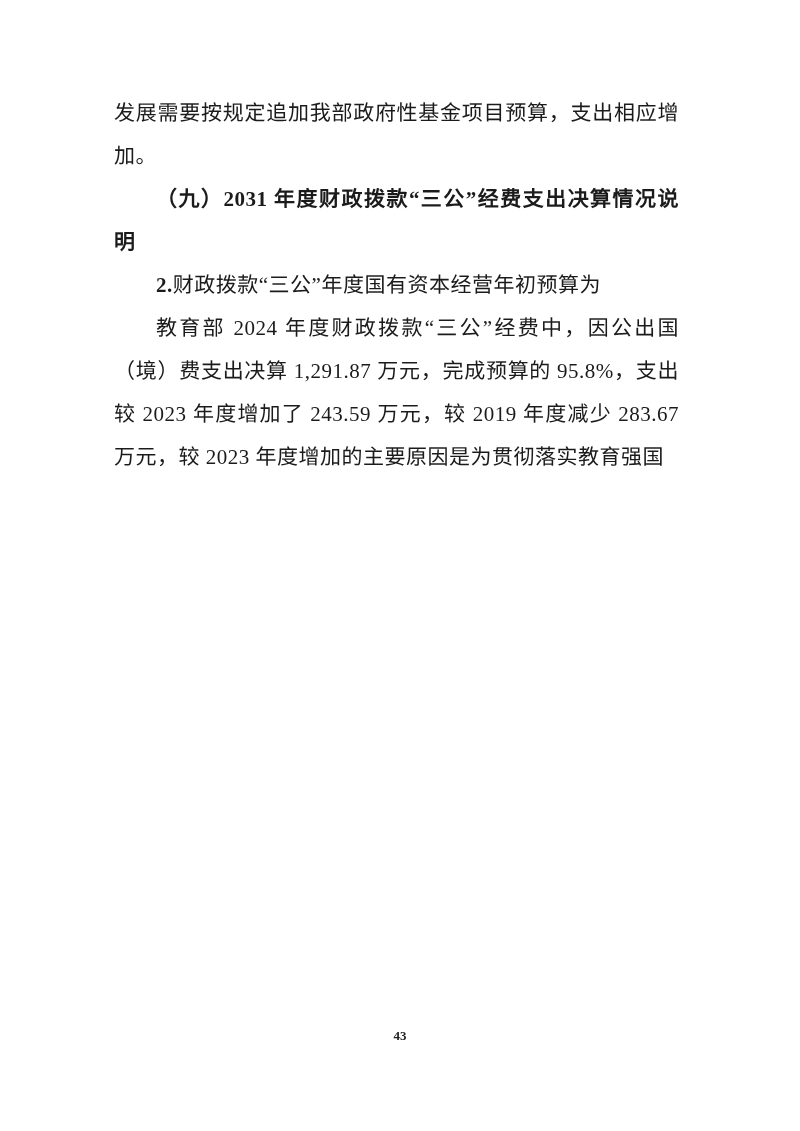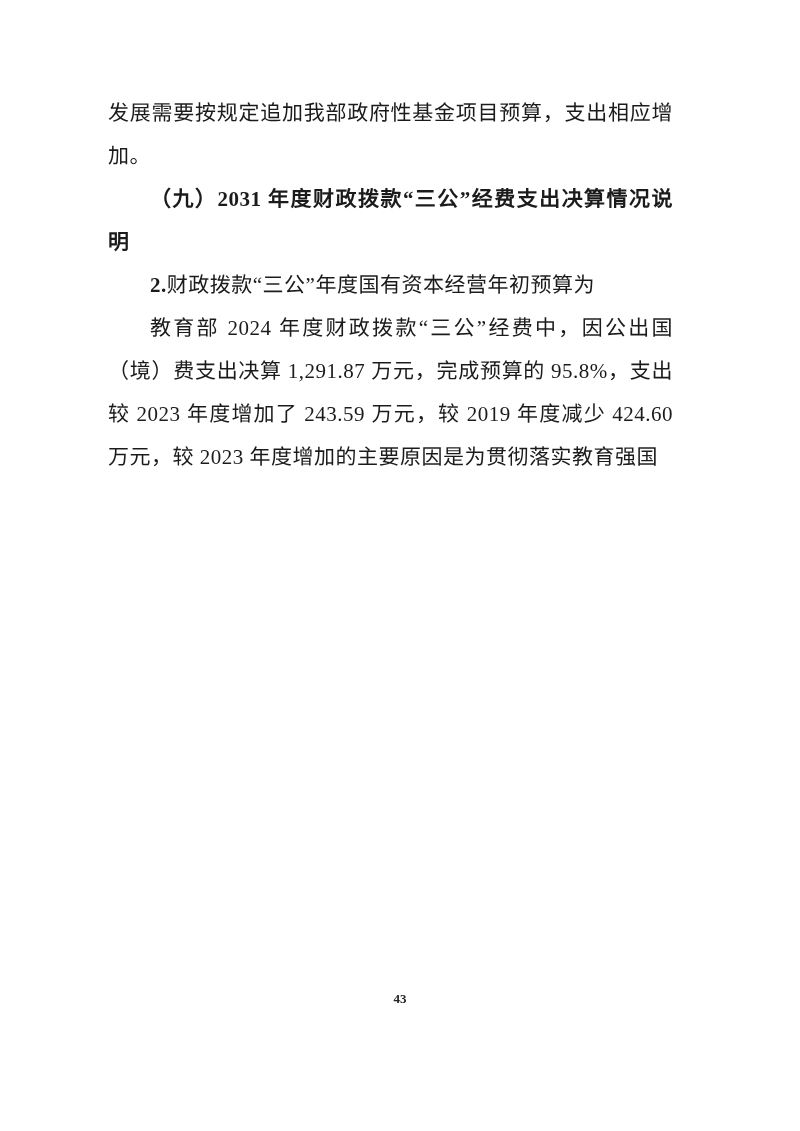--- a/index.html
+++ b/index.html
@@ -15,21 +15,21 @@
     overflow: hidden;
   }
   .page {
     position: absolute;
     inset: 0;
     background: #ffffff;
     color: #1b1b1b;
   }
   .content {
     position: absolute;
-    left: 108px;
+    left: 114px;
     top: 92px;
     width: 565px;
     font-size: 21px;
     line-height: 43px;
     letter-spacing: 0.5px;
     text-align: justify;
   }
   .content p {
     margin: 0;
     padding: 0;
@@ -42,21 +42,21 @@
     text-indent: 2em;
   }
   .subheading {
     text-indent: 2em;
   }
   .num {
     font-weight: bold;
   }
   .pageno {
     position: absolute;
-    top: 991px;
+    top: 1028px;
     left: 0;
     width: 800px;
     text-align: center;
     font-size: 13px;
     font-weight: bold;
     color: #222222;
     letter-spacing: 0;
   }
 </style>
 </head>
@@ -68,18 +68,18 @@
     <p class="block">发展需要按规定追加我部政府性基金项目预算，支出相应增加。</p>
 
 
 
     <p class="block heading">（九）2031 年度财政拨款“三公”经费支出决算情况说明</p>
 
 
 
     <p class="block subheading"><span class="num">2.</span><span>财政拨款“三公”年度国有资本经营年初预算为</span></p>
 
-    <p class="block indent">教育部 2024 年度财政拨款“三公”经费中，因公出国（境）费支出决算 1,291.87 万元，完成预算的 95.8%，支出较 2023 年度增加了 243.59 万元，较 2019 年度减少 424.60 万元，较 2023 年度增加的主要原因是为贯彻落实教育强国</p>
+    <p class="block indent">教育部 2024 年度财政拨款“三公”经费中，因公出国（境）费支出决算 1,291.87 万元，完成预算的 95.8%，支出较 2023 年度增加了 243.59 万元，较 2019 年度减少 283.67 万元，较 2023 年度增加的主要原因是为贯彻落实教育强国</p>
 
   </div>
 
   <div class="pageno">43</div>
 </div>
 
 </body></html>

